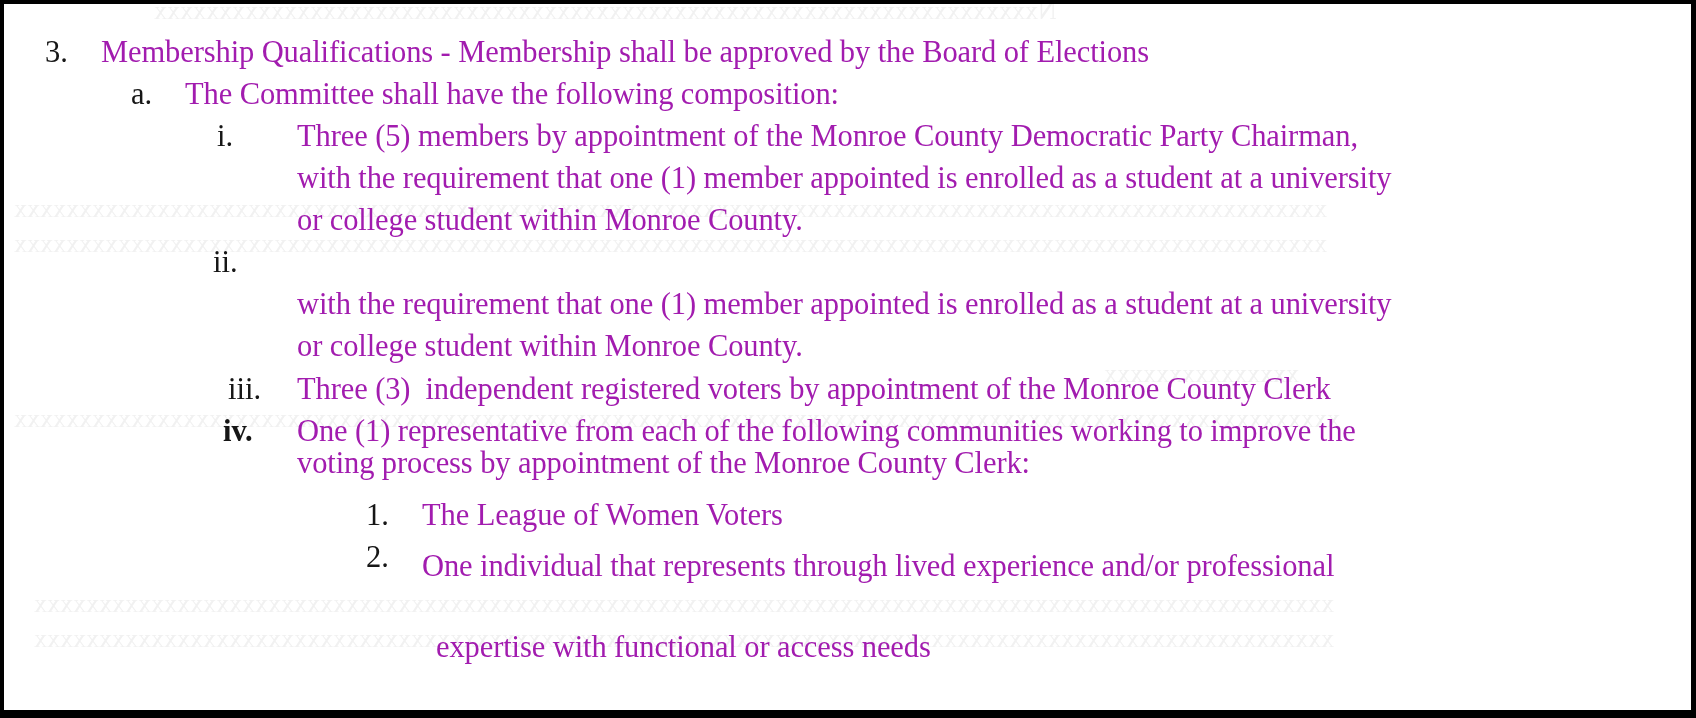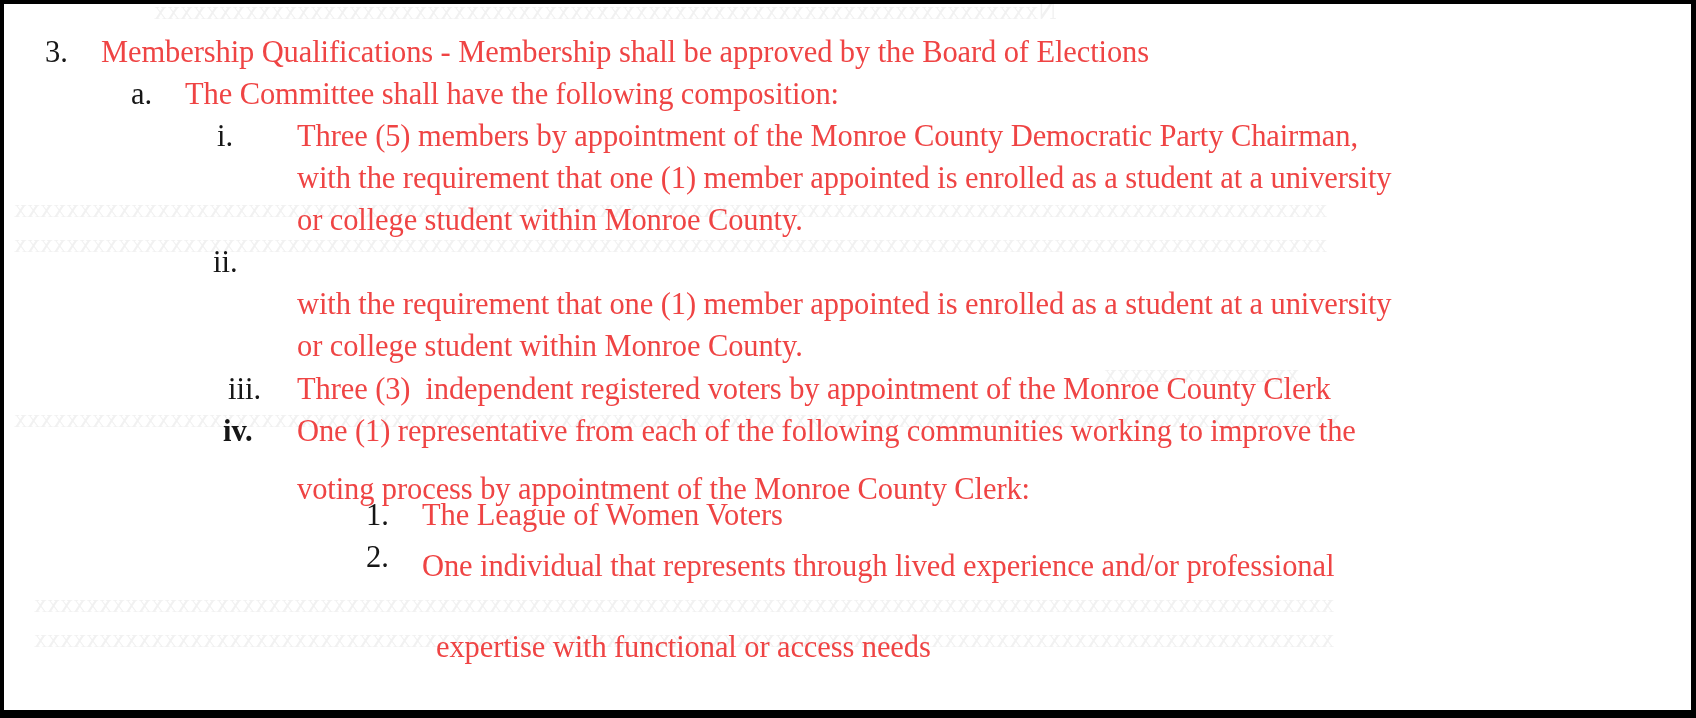--- a/index.html
+++ b/index.html
@@ -25,21 +25,21 @@
       font-size: 26px;
       color: #f1f1f1;
       white-space: nowrap;
       transform: scaleX(-1);
       pointer-events: none;
     }
     .line {
       position: absolute;
       font-family: "Liberation Serif", serif;
       font-size: 30.5px;
-      color: #ef4444;
+      color: #a21caf;
       white-space: nowrap;
       line-height: 1;
       letter-spacing: -0.1px;
     }
     .marker {
       position: absolute;
       font-family: "Liberation Serif", serif;
       font-size: 30.5px;
       color: #161616;
       white-space: nowrap;
@@ -72,21 +72,21 @@
 
   <div class="marker" style="left:209px; top:243px;">ii.</div>
   <div class="line" style="left:293px; top:285px;">with the requirement that one (1) member appointed is enrolled as a student at a university</div>
   <div class="line" style="left:293px; top:327px;">or college student within Monroe County.</div>
 
   <div class="marker" style="left:216px; top:370px;margin-left:8px;">iii.</div>
   <div class="line" style="left:293px; top:370px; white-space:pre;">Three (3)  independent registered voters by appointment of the Monroe County Clerk</div>
 
   <div class="marker" style="left:219px; top:412px;font-weight:bold;">iv.</div>
   <div class="line" style="left:293px; top:412px;">One (1) representative from each of the following communities working to improve the</div>
-  <div class="line" style="left:293px; top:470px;text-align:center;">voting process by appointment of the Monroe County Clerk:</div>
+  <div class="line" style="left:293px; top:444px;text-align:center;">voting process by appointment of the Monroe County Clerk:</div>
 
   <div class="marker" style="left:362px; top:496px;">1.</div>
   <div class="line" style="left:418px; top:496px;">The League of Women Voters</div>
 
   <div class="marker" style="left:362px; top:538px;">2.</div>
   <div class="line" style="left:418px; top:538px;margin-top:9px;">One individual that represents through lived experience and/or professional</div>
   <div class="line" style="left:432px; top:580px;margin-top:48px;">expertise with functional or access needs</div>
 
 </div>
 

